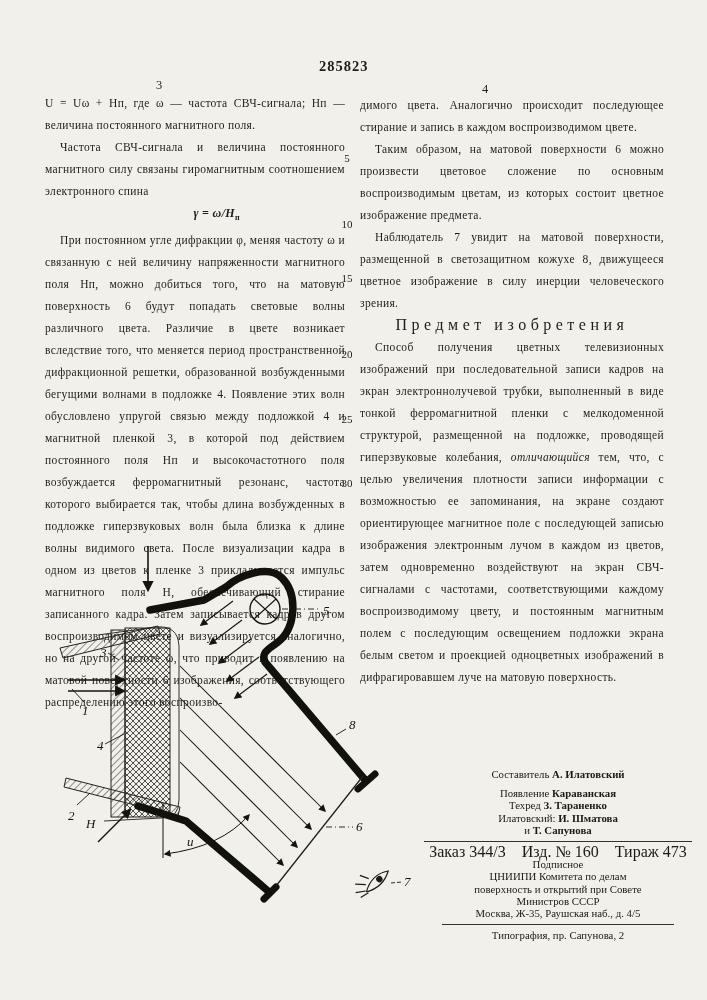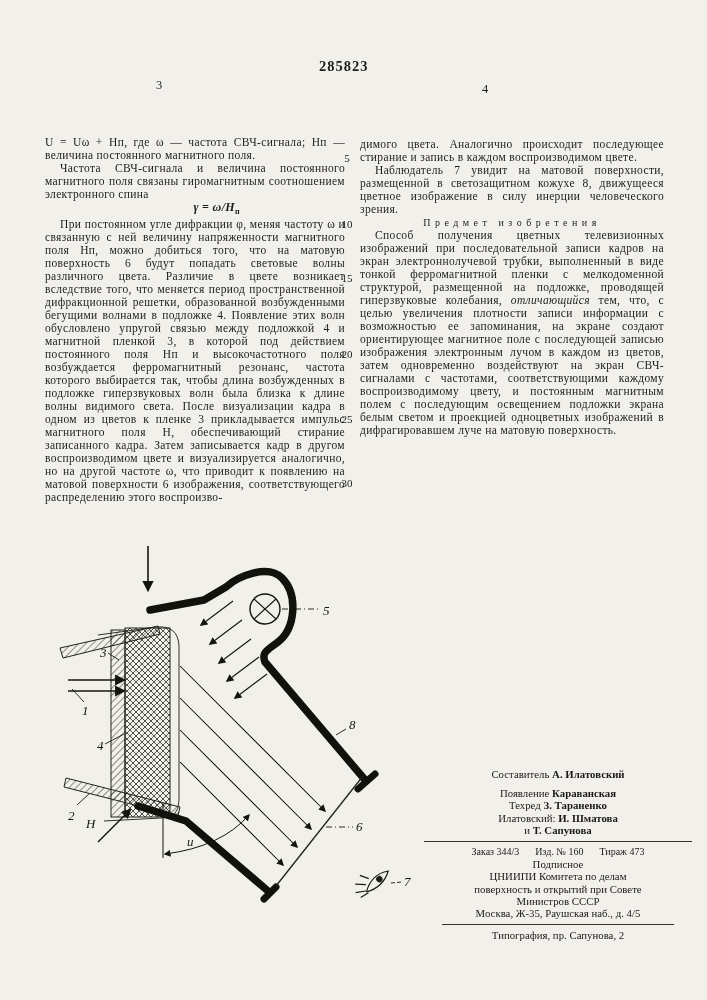--- a/index.html
+++ b/index.html
@@ -11,81 +11,82 @@
   }
   .pat-num {
     position:absolute; left:319px; top:58px;
     font-size:14.5px; font-weight:bold; letter-spacing:1px;
   }
   .col-num { position:absolute; font-size:12.5px; }
   .col-num-left  { left:156px; top:78px; }
   .col-num-right { left:482px; top:82px; }
 
   .col {
-    position:absolute; font-size:11.5px; line-height:13px;
-    text-align:justify; letter-spacing:0.35px;margin-top:44px;
+    position:absolute; font-size:11.5px; line-height:22px;
+    text-align:justify; letter-spacing:0.35px;
   }
   .col-left  { left:45px;  top:92px; width:300px; }
   .col-right { left:360px; top:94px; width:304px; }
   .col p { margin:0; text-indent:15px; }
   .col p.noindent { text-indent:0; }
   .formula {
     text-align:right; padding-right:105px; margin:4px 0 6px;
     font-style:italic; font-size:12px;font-weight:bold;
   }
   .formula sub { font-size:8px; font-style:normal; }
   .sec-heading {
     text-align:center; letter-spacing:4.5px; margin:9px 0 8px;
-    font-size:10px; white-space:nowrap;
+    font-size:16px; white-space:nowrap;
   }
   .ital { font-style:italic; }
 
   .gutter-num {
     position:absolute; left:337px; width:20px; text-align:center;
     font-size:11px;
   }
 
   .figure { position:absolute; left:28px; top:538px; width:420px; height:420px; }
   .dlabel { font-style:italic; font-size:13px; fill:#15150f; font-family:"Liberation Serif", serif; }
 
   .credits {
     position:absolute; left:424px; top:768px; width:268px;
     font-size:10.8px; line-height:12.2px; text-align:center; color:#1b1a16;
   }
   .credits .nm { font-weight:bold; }
   .cr-compiler { margin-bottom:7px; }
   .credits .rule  { border-top:1.2px solid #33322c; margin:5px 0 4px; }
   .credits .rule2 { border-top:1.2px solid #33322c; margin:5px 18px 4px; }
-  .order-row { display:flex; justify-content:center; gap:16px; font-size:10px; }
+  .order-row { display:flex; justify-content:center; gap:16px; font-size:16px; }
 </style>
 </head>
 <body>
 
 <div class="page">
 
   <div class="pat-num">285823</div>
   <div class="col-num col-num-left">3</div>
   <div class="col-num col-num-right">4</div>
 
   <span class="gutter-num" style="top:152px">5</span>
   <span class="gutter-num" style="top:218px">10</span>
   <span class="gutter-num" style="top:272px">15</span>
   <span class="gutter-num" style="top:348px">20</span>
   <span class="gutter-num" style="top:413px">25</span>
   <span class="gutter-num" style="top:477px">30</span>
 
   <div class="col col-left">
     <p class="noindent">U = Uω + Hп, где ω — частота СВЧ-сигнала; Hп — величина постоянного магнитного поля.</p>
-    <p>Частота СВЧ-сигнала и величина постоянного магнитного поля связаны гиромагнитным соотношением электронного спина</p>
+    <p>Частота СВЧ-сигнала и величина постоянного магнитного силу связаны гиромагнитным соотношением электронного спина</p>
     <p class="formula noindent"><span>γ = ω/H</span><sub>п</sub></p>
     <p>При постоянном угле дифракции φ, меняя частоту ω и связанную с ней величину напряженности магнитного поля Hп, можно добиться того, что на матовую поверхность 6 будут попадать световые волны различного цвета. Различие в цвете возникает вследствие того, что меняется период пространственной дифракционной решетки, образованной возбужденными бегущими волнами в подложке 4. Появление этих волн обусловлено упругой связью между подложкой 4 и магнитной пленкой 3, в которой под действием постоянного поля Hп и высокочастотного поля возбуждается ферромагнитный резонанс, частота которого выбирается так, чтобы длина возбужденных в подложке гиперзвуковых волн была близка к длине волны видимого света. После визуализации кадра в одном из цветов к пленке 3 прикладывается импульс магнитного поля H, обеспечивающий стирание записанного кадра. Затем записывается кадр в другом воспроизводимом цвете и визуализируется аналогично, но на другой частоте ω, что приводит к появлению на матовой поверхности 6 изображения, соответствующего распределению этого воспроизво-</p>
   </div>
 
   <div class="col col-right">
     <p class="noindent">димого цвета. Аналогично происходит последующее стирание и запись в каждом воспроизводимом цвете.</p>
+    <p>Таким образом, на матовой поверхности 6 можно произвести цветовое сложение по основным воспроизводимым цветам, из которых состоит цветное изображение предмета.</p>
     <p>Наблюдатель 7 увидит на матовой поверхности, размещенной в светозащитном кожухе 8, движущееся цветное изображение в силу инерции человеческого зрения.</p>
     <p class="sec-heading noindent">Предмет изобретения</p>
     <p><span>Способ получения цветных телевизионных изображений при последовательной записи кадров на экран электроннолучевой трубки, выполненный в виде тонкой ферромагнитной пленки с мелкодоменной структурой, размещенной на подложке, проводящей гиперзвуковые колебания, </span><span class="ital">отличающийся</span><span> тем, что, с целью увеличения плотности записи информации с возможностью ее запоминания, на экране создают ориентирующее магнитное поле с последующей записью изображения электронным лучом в каждом из цветов, затем одновременно воздействуют на экран СВЧ-сигналами с частотами, соответствующими каждому воспроизводимому цвету, и постоянным магнитным полем с последующим освещением подложки экрана белым светом и проекцией одноцветных изображений в дифрагировавшем луче на матовую поверхность.</span></p>
   </div>
 
   <svg class="figure" viewBox="0 0 420 420">
     <defs>
       <marker id="ah" viewBox="0 0 10 10" refX="8" refY="5" markerWidth="7" markerHeight="7" orient="auto-start-reverse">
         <path d="M0,0 L10,5 L0,10 z" fill="#15150f"></path>
       </marker>

